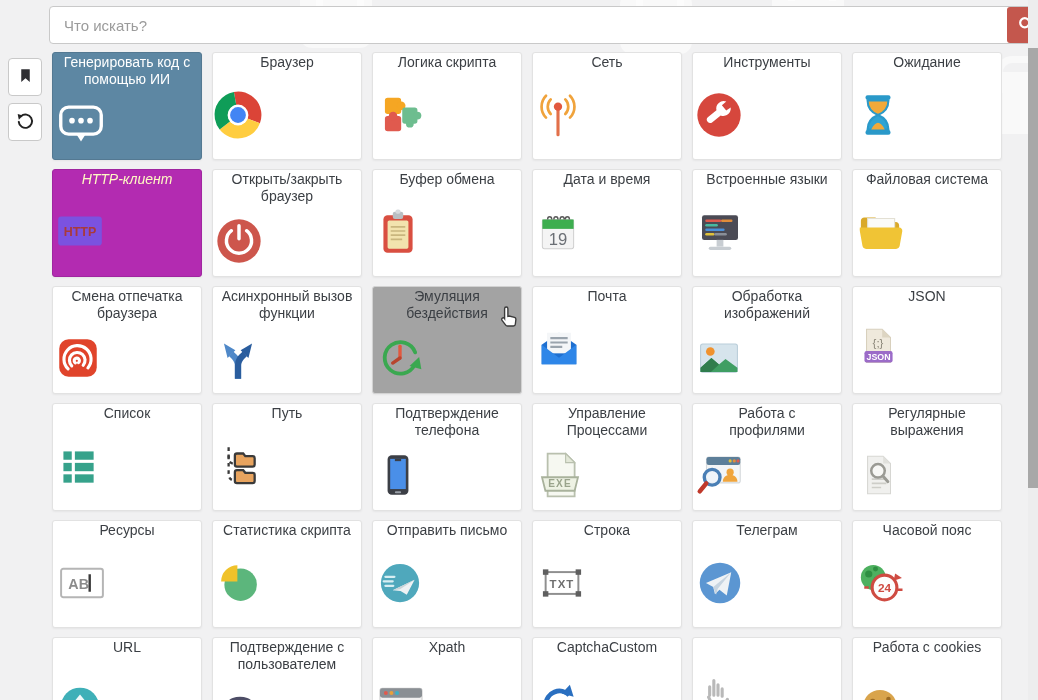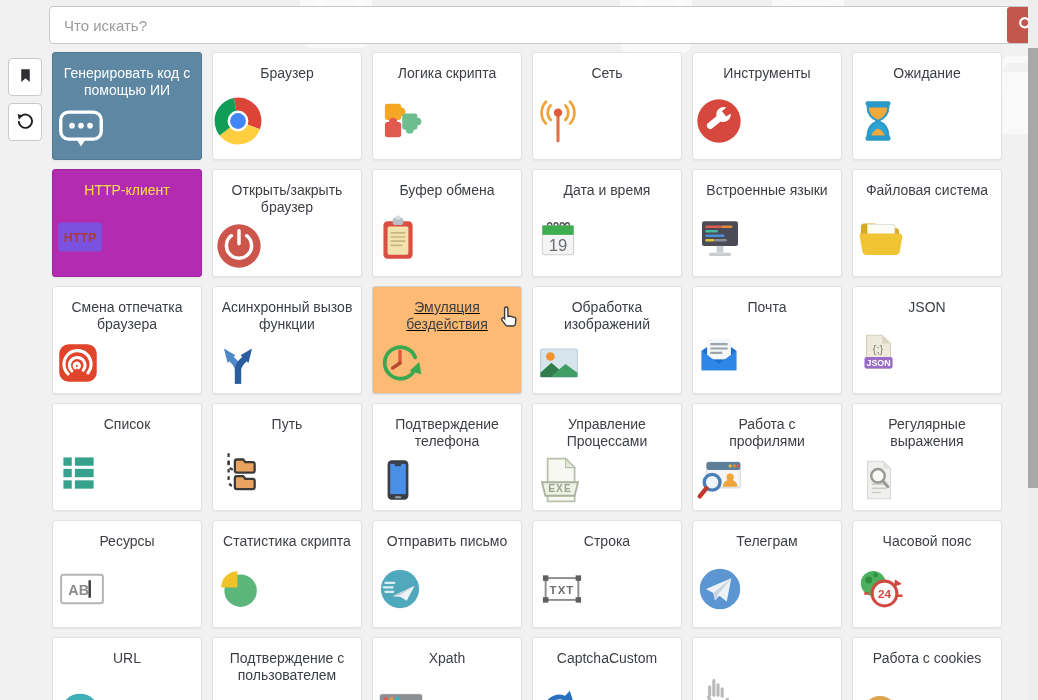--- a/index.html
+++ b/index.html
@@ -31,28 +31,28 @@
     cursor:pointer;padding:0;}
   #btn-bookmarks{top:58px;}
   #btn-history{top:103px;}
 
   
   .grid{position:absolute;left:52px;top:52px;width:950px;
     display:grid;grid-template-columns:repeat(6,150px);grid-auto-rows:108px;gap:9px 10px;}
   .tile{background:#fff;border:1px solid #e2e2e2;border-radius:3px;
     box-shadow:0 1px 2px rgba(0,0,0,.05);
     display:flex;flex-direction:column;align-items:center;cursor:pointer;overflow:hidden;}
-  .tile .t-label{margin-top:12px;padding:0 8px;font-size:14px;line-height:17px;color:#3b3f44;
+  .tile .t-label{margin-top:1px;padding:0 8px;font-size:14px;line-height:17px;color:#3b3f44;
     text-align:center;}
   .tile .t-icon{flex:1;display:flex;align-items:center;justify-content:flex-start;width:100%;}
   .tile.selected{background:#5d87a3;border-color:#547992;}
   .tile.selected .t-label{color:#fff;}
   .tile.http{background:#b32bb1;border-color:#a026a0;}
-  .tile.http .t-label{color:#fde047;}
-  .tile.hover{background:#fdba74;border-color:#d2d2d2;text-decoration:underline;}
+  .tile.http .t-label{color:#fef9c3;font-style:italic;}
+  .tile.hover{background:#a3a3a3;border-color:#d2d2d2;}
 
   
   .scrollbar{position:absolute;right:0;top:0;width:10px;height:700px;background:#ededee;}
   .scroll-thumb{position:absolute;left:0;width:10px;top:48px;height:440px;background:#a8a8a8;}
 
   .cursor{position:absolute;left:498px;top:305px;z-index:50;pointer-events:none;}
   svg text{font-family:"Liberation Sans", sans-serif;}
 </style>
 </head>
 <body>
@@ -269,42 +269,42 @@
       <div class="t-icon">
         <svg viewBox="0 0 48 48" width="54" height="54">
           <path d="M37 30a14 14 0 1 1 .5-11" fill="none" stroke="#3aa850" stroke-width="3.4" stroke-linecap="round"></path>
           <polygon points="41,23 43,34 32.5,31" fill="#3aa850"></polygon>
           <line x1="24" y1="24" x2="24" y2="13.5" stroke="#e2593f" stroke-width="3" stroke-linecap="round"></line>
           <line x1="24" y1="24" x2="17.5" y2="28.5" stroke="#b8452f" stroke-width="3" stroke-linecap="round"></line>
         </svg>
       </div>
     </div>
     <div class="tile">
-      <div class="t-label">Обработка изображений</div>
-      <div class="t-icon">
-        <svg viewBox="0 0 48 48" width="52" height="52">
-          <rect x="7" y="11" width="34" height="26" rx="2" fill="#d6e4ec" stroke="#b9cdd9"></rect>
-          <circle cx="16" cy="18" r="4" fill="#f0922e"></circle>
-          <path d="M7 33l10-9 7 6 6-5 11 8v4H7z" fill="#3f9e63"></path>
-          <path d="M7 33l10-9 7 6-7.5 7H7z" fill="#2f7d4d"></path>
-        </svg>
-      </div>
-    </div>
-    <div class="tile">
       <div class="t-label">Почта</div>
       <div class="t-icon">
         <svg viewBox="0 0 48 48" width="52" height="52">
           <path d="M8 20l16-11 16 11v18H8z" fill="#1e6fd0"></path>
           <rect x="13" y="9" width="22" height="19" fill="#f4f6f8"></rect>
           <g stroke="#9aa4ad" stroke-width="2">
             <line x1="16" y1="14" x2="32" y2="14"></line>
             <line x1="16" y1="18" x2="32" y2="18"></line>
             <line x1="16" y1="22" x2="27" y2="22"></line>
           </g>
           <path d="M8 20l16 12 16-12v18H8z" fill="#2e86e8"></path>
+        </svg>
+      </div>
+    </div>
+    <div class="tile">
+      <div class="t-label">Обработка изображений</div>
+      <div class="t-icon">
+        <svg viewBox="0 0 48 48" width="52" height="52">
+          <rect x="7" y="11" width="34" height="26" rx="2" fill="#d6e4ec" stroke="#b9cdd9"></rect>
+          <circle cx="16" cy="18" r="4" fill="#f0922e"></circle>
+          <path d="M7 33l10-9 7 6 6-5 11 8v4H7z" fill="#3f9e63"></path>
+          <path d="M7 33l10-9 7 6-7.5 7H7z" fill="#2f7d4d"></path>
         </svg>
       </div>
     </div>
     <div class="tile">
       <div class="t-label">JSON</div>
       <div class="t-icon">
         <svg viewBox="0 0 48 48" width="50" height="50">
           <path d="M13 5h15l8 8v24H13z" fill="#efe9dc" stroke="#d8d0bd"></path>
           <path d="M28 5l8 8h-8z" fill="#ddd5c2"></path>
           <text x="24" y="22" font-size="11" fill="#8a8578" text-anchor="middle" font-family="Liberation Mono, monospace">{;}</text>

